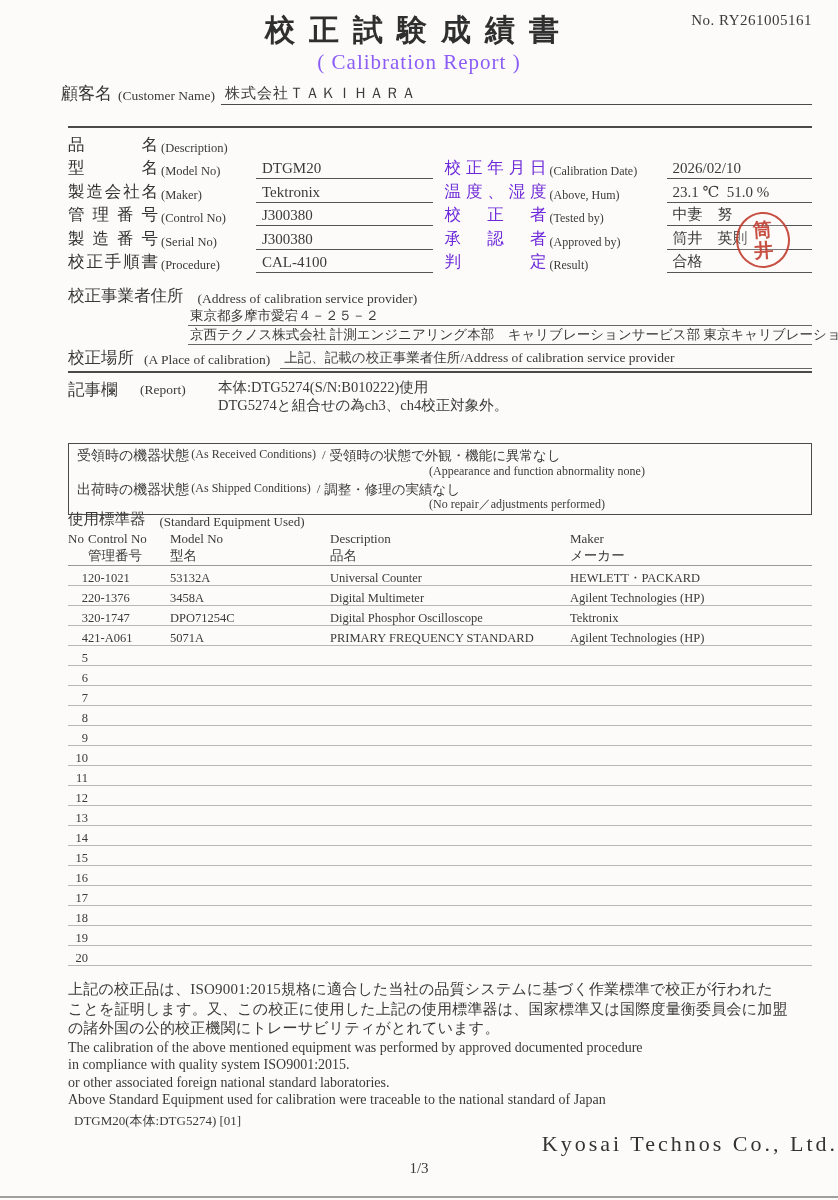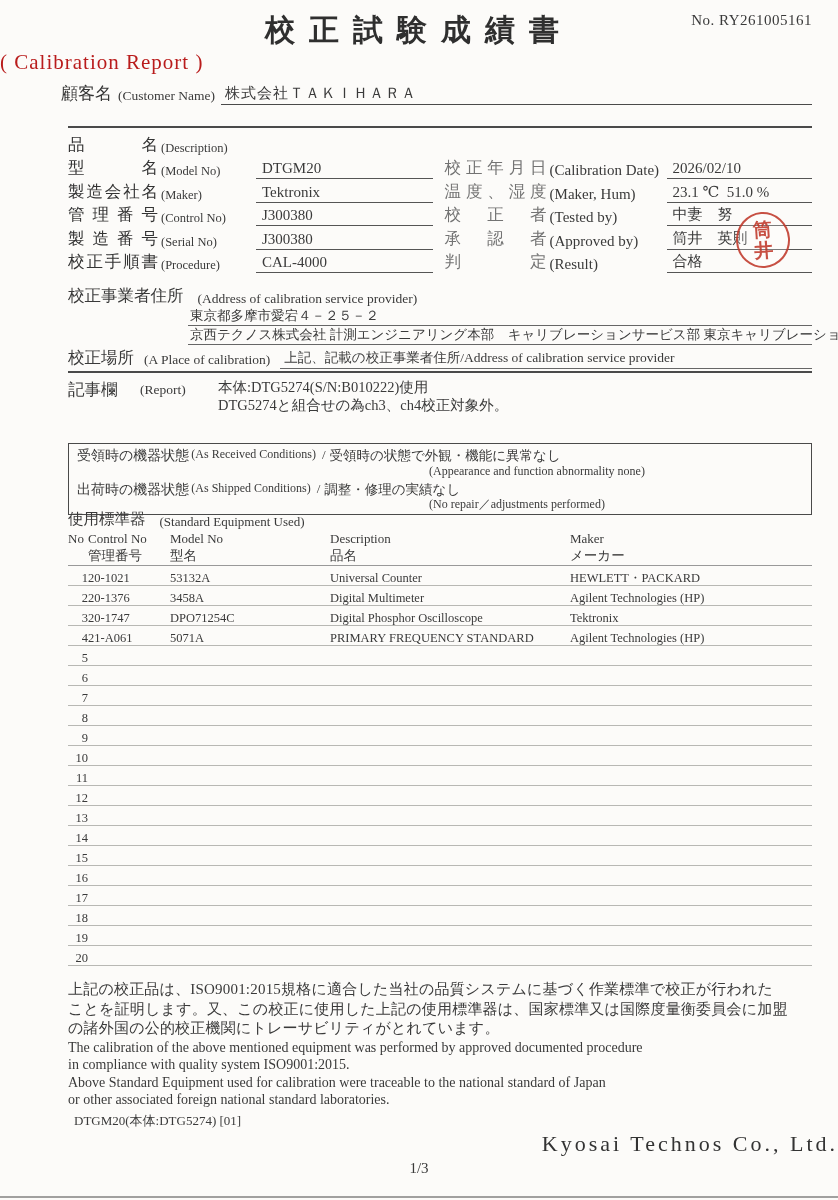--- a/index.html
+++ b/index.html
@@ -9,37 +9,37 @@
     margin:0 auto;
     background:#fcfbf9;
     font-family:"Liberation Serif","DejaVu Serif",serif;
     color:#3a3a3a;
     overflow:hidden;
   }
   
   .report-no{position:absolute;top:12px;right:26px;font-size:15px;letter-spacing:.5px;}
   .title-jp{position:absolute;top:10px;left:0;right:0;text-align:center;
     font-size:30px;font-weight:600;letter-spacing:14px;color:#2f2f2f;}
-  .title-en{position:absolute;top:50px;left:0;right:0;
-    font-size:21px;letter-spacing:1px;color:#b91c1c;}
+  .title-en{position:absolute;top:50px;left:0;right:0;text-align:center;
+    font-size:21px;letter-spacing:1px;color:#8b5cf6;}
   .customer-row{position:absolute;top:82px;left:61px;right:26px;display:flex;align-items:flex-end;}
   .customer-row .jl{font-size:17px;}
   .customer-row .el{font-size:13.5px;padding:0 6px 1px 6px;}
   .customer-row .val{flex:1;border-bottom:1.5px solid #4a4a4a;font-size:15px;
     letter-spacing:1px;padding:0 4px 1px 4px;white-space:pre;}
   .rule1{position:absolute;top:126px;left:68px;right:26px;border-top:2px solid #4a4a4a;}
   
   .fields{position:absolute;top:132px;left:68px;right:26px;}
   .frow{display:flex;height:23.5px;align-items:flex-end;}
   .fhalf{width:49%;display:flex;align-items:flex-end;}
   .fhalf.right{width:51%;padding-left:12px;box-sizing:border-box;}
   .jl{display:inline-block;width:90px;font-size:16.5px;text-align:justify;text-align-last:justify;color:#333;}
   .el{display:inline-block;width:98px;font-size:12.5px;padding-left:3px;box-sizing:border-box;}
-  .jl2{display:inline-block;width:102px;font-size:16.5px;text-align:justify;text-align-last:justify;color:#737373;}
-  .el2{display:inline-block;width:120px;font-size:15px;padding-left:3px;box-sizing:border-box;}
+  .jl2{display:inline-block;width:102px;font-size:16.5px;text-align:justify;text-align-last:justify;color:#6d28d9;}
+  .el2{display:inline-block;width:120px;font-size:12px;padding-left:3px;box-sizing:border-box;}
   .fval{flex:1;border-bottom:1px solid #555;font-size:15px;padding:0 2px 1px 6px;white-space:pre;}
   
   .stamp{position:absolute;top:212px;left:736px;width:50px;height:52px;
     border:2.5px solid #c0392b;border-radius:50%;
     display:flex;flex-direction:column;align-items:center;justify-content:center;
     color:#c0392b;font-size:19px;line-height:21px;font-weight:600;
     transform:rotate(-4deg);opacity:.88;background:rgba(255,255,255,.25);}
   
   .addr{position:absolute;top:287px;left:68px;right:26px;}
   .addr-head{display:flex;align-items:flex-end;height:20px;}
@@ -126,21 +126,21 @@
       </div>
     </div>
     <div class="frow">
       <div class="fhalf">
         <span class="jl">製造会社名</span>
         <span class="el">(Maker)</span>
         <span class="fval">Tektronix</span>
       </div>
       <div class="fhalf right">
         <span class="jl2">温度、湿度</span>
-        <span class="el2">(Maker, Hum)</span>
+        <span class="el2">(Above, Hum)</span>
         <span class="fval">23.1 ℃  51.0 %</span>
       </div>
     </div>
     <div class="frow">
       <div class="fhalf">
         <span class="jl">管理番号</span>
         <span class="el">(Control No)</span>
         <span class="fval">J300380</span>
       </div>
       <div class="fhalf right">
@@ -158,21 +158,21 @@
       <div class="fhalf right">
         <span class="jl2">承認者</span>
         <span class="el2">(Approved by)</span>
         <span class="fval">筒井　英則</span>
       </div>
     </div>
     <div class="frow">
       <div class="fhalf">
         <span class="jl">校正手順書</span>
         <span class="el">(Procedure)</span>
-        <span class="fval">CAL-4000</span>
+        <span class="fval">CAL-4100</span>
       </div>
       <div class="fhalf right">
         <span class="jl2">判定</span>
         <span class="el2">(Result)</span>
         <span class="fval">合格</span>
       </div>
     </div>
   </div>
 
   <div class="stamp" style="border-color: rgb(192, 57, 43); color: rgb(192, 57, 43);">
@@ -398,22 +398,22 @@
 
   <div class="cert">
     <div class="jp" id="cert-jp">
         <div>上記の校正品は、ISO9001:2015規格に適合した当社の品質システムに基づく作業標準で校正が行われた</div>
         <div>ことを証明します。又、この校正に使用した上記の使用標準器は、国家標準又は国際度量衡委員会に加盟</div>
         <div>の諸外国の公的校正機関にトレーサビリティがとれています。</div>
       </div>
     <div class="en" id="cert-en">
         <div>The calibration of the above mentioned equipment was performed by approved documented procedure</div>
         <div>in compliance with quality system ISO9001:2015.</div>
+        <div>or other associated foreign national standard laboratories.</div>
         <div>Above Standard Equipment used for calibration were traceable to the national standard of Japan</div>
-        <div>or other associated foreign national standard laboratories.</div>
       </div>
     <div class="cert-note">DTGM20(本体:DTG5274) [01]</div>
   </div>
 
   <div class="company">Kyosai Technos Co., Ltd.</div>
   <div class="page-no">1/3</div>
   <div class="bottom-edge"></div>
 
 </div>
 

